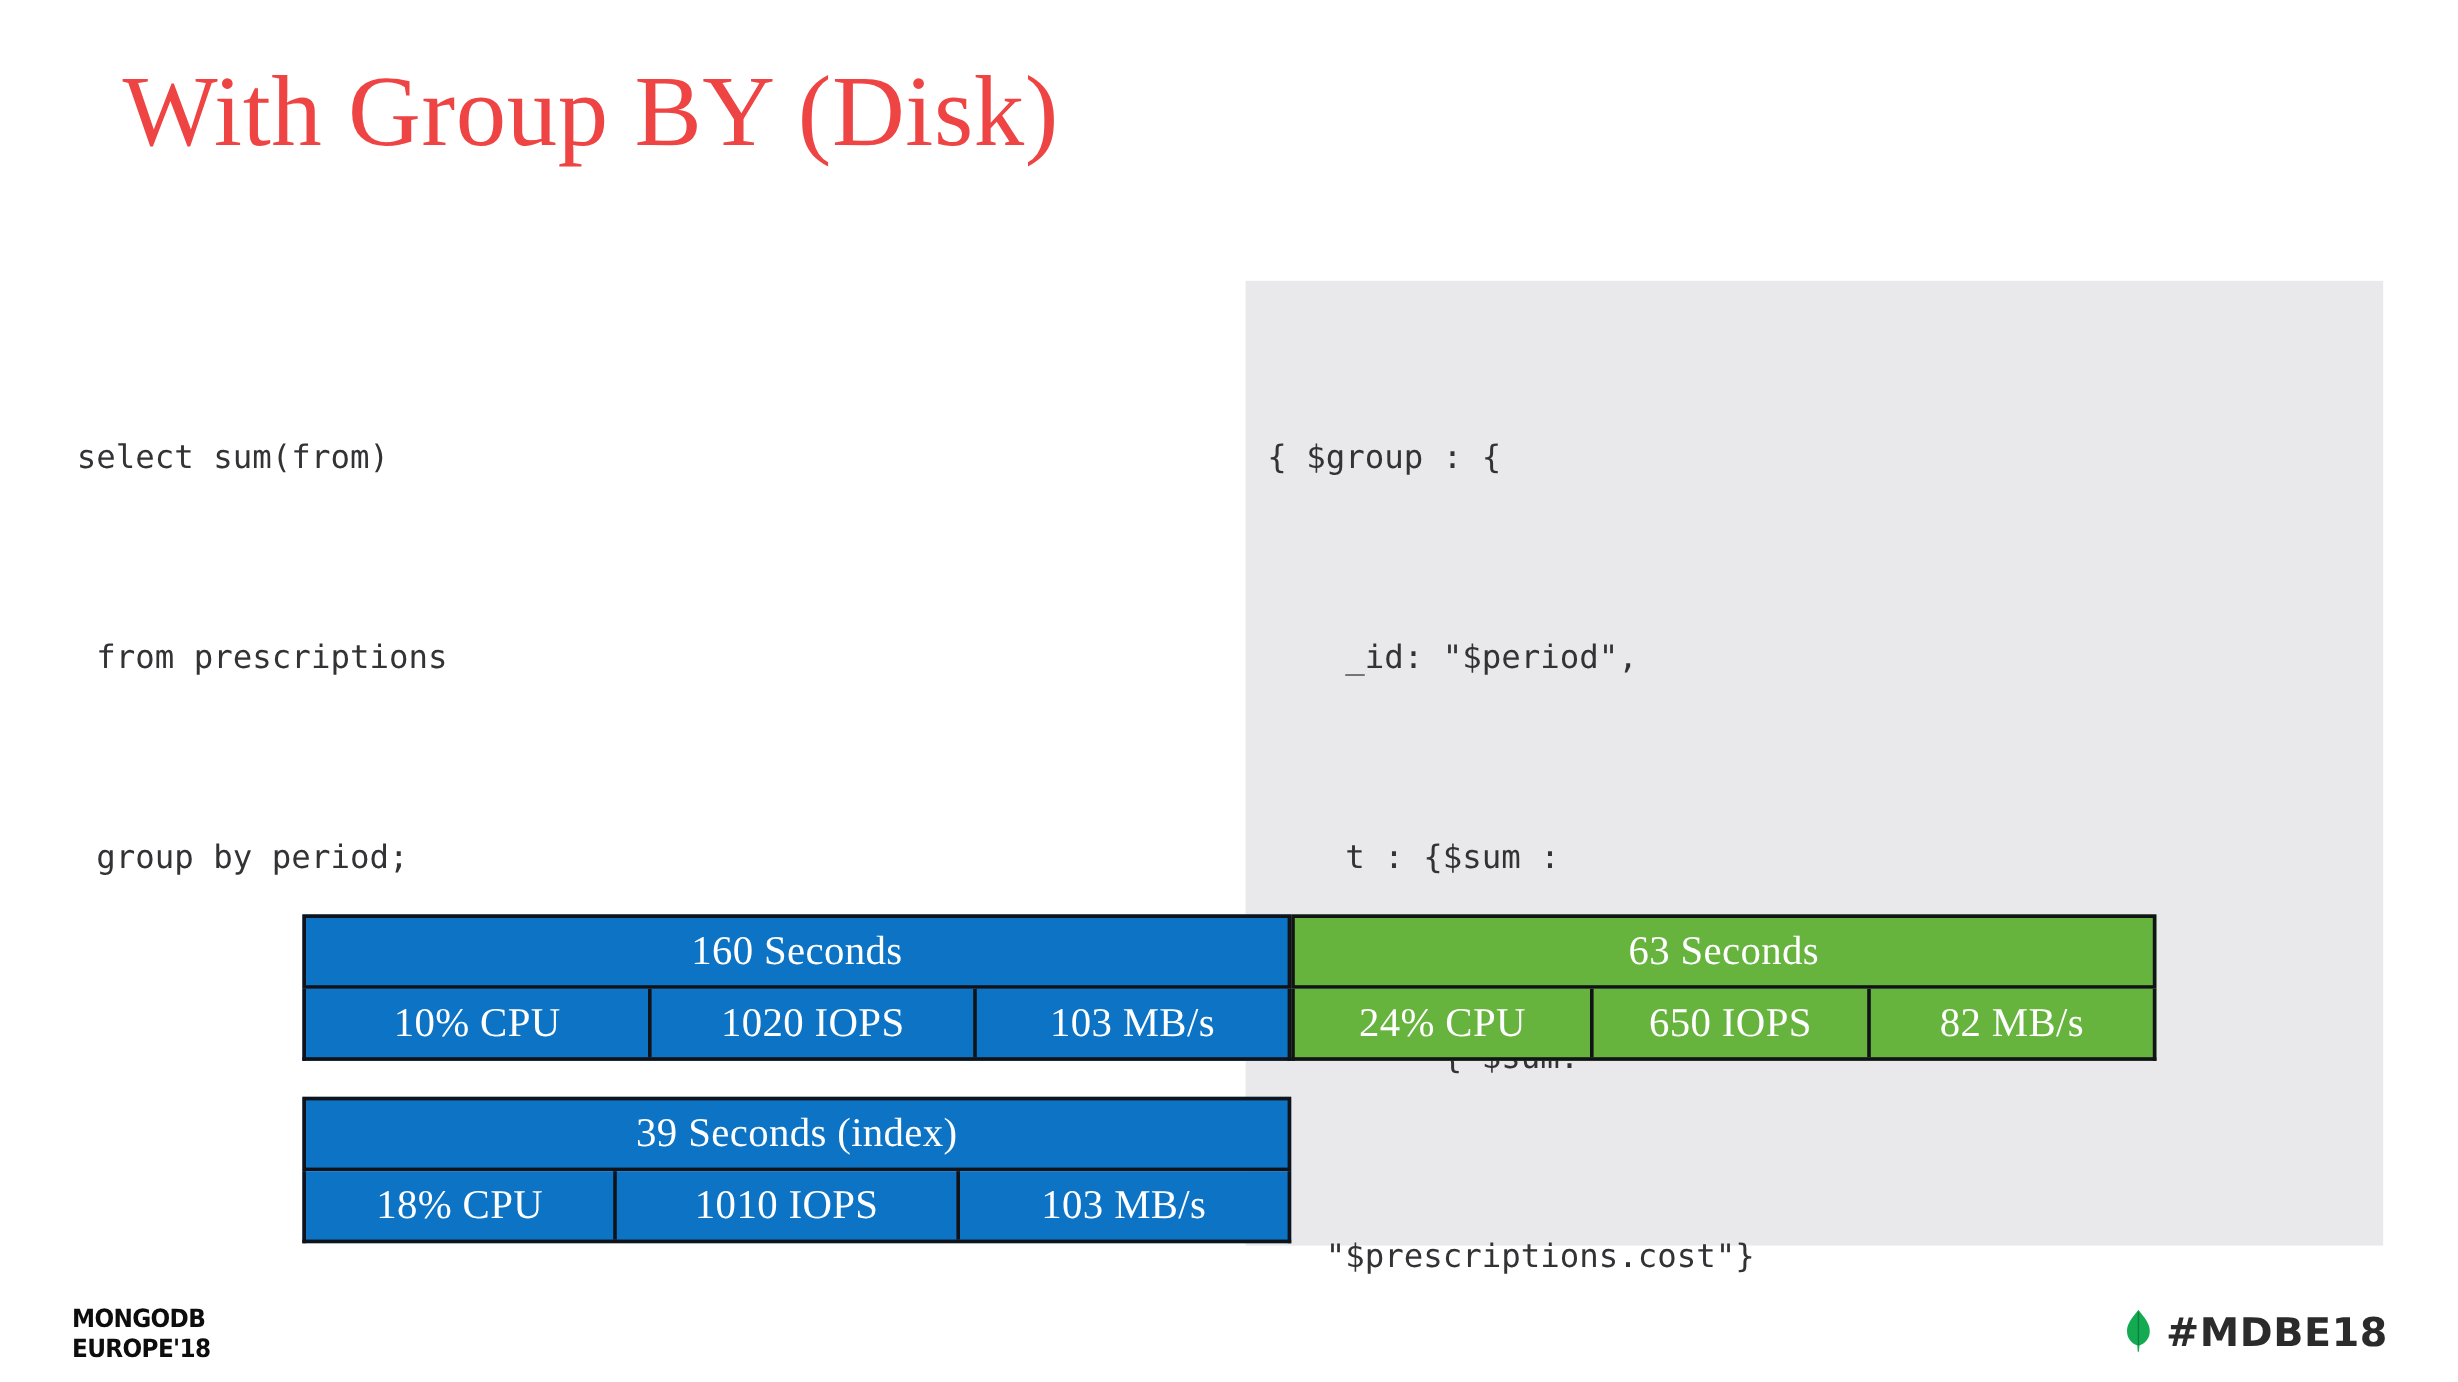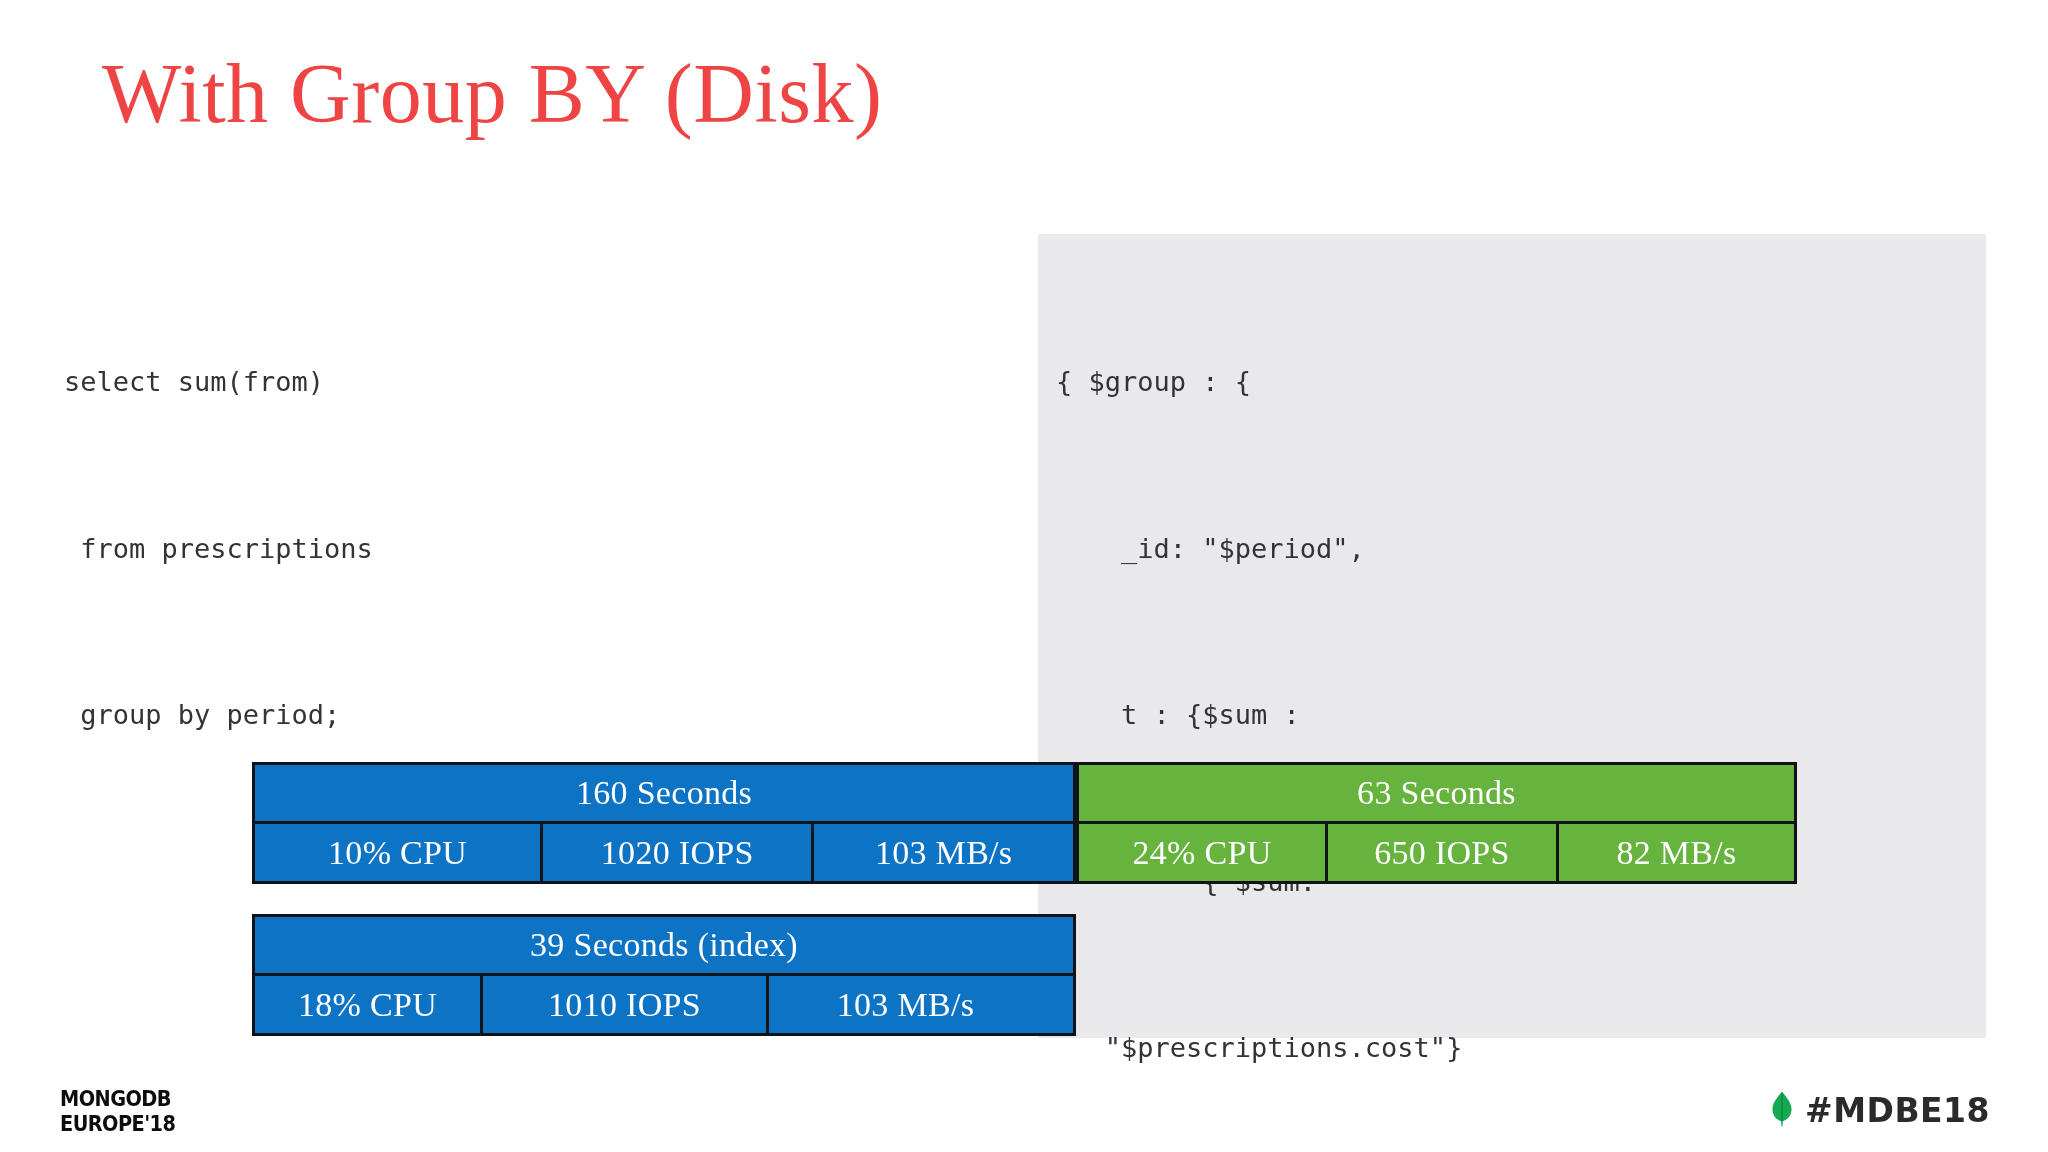--- a/index.html
+++ b/index.html
@@ -117,21 +117,21 @@
   #run-disk-mongo .metric-header,
   #run-disk-mongo .metric-cells { background: #66B33E; }
   #run-disk-mongo .c0 { width: 249px; }
   #run-disk-mongo .c1 { width: 231px; }
   #run-disk-mongo .c2 { width: 235px; }
 
   
   #run-index-sql     { left: 0px;   top: 152px; width: 824px; border-radius: 22px; }
   #run-index-sql .metric-header,
   #run-index-sql .metric-cells { background: #0D73C5; }
-  #run-index-sql .c0 { width: 228px; }
+  #run-index-sql .c0 { width: 259px; }
   #run-index-sql .c1 { width: 286px; }
   #run-index-sql .c2 { width: 273px; }
 
   
   #footer-logo {
     position: absolute;
     left: 60px;
     top: 1087px;
     font-family: "DejaVu Sans", sans-serif;
     font-weight: bold;

